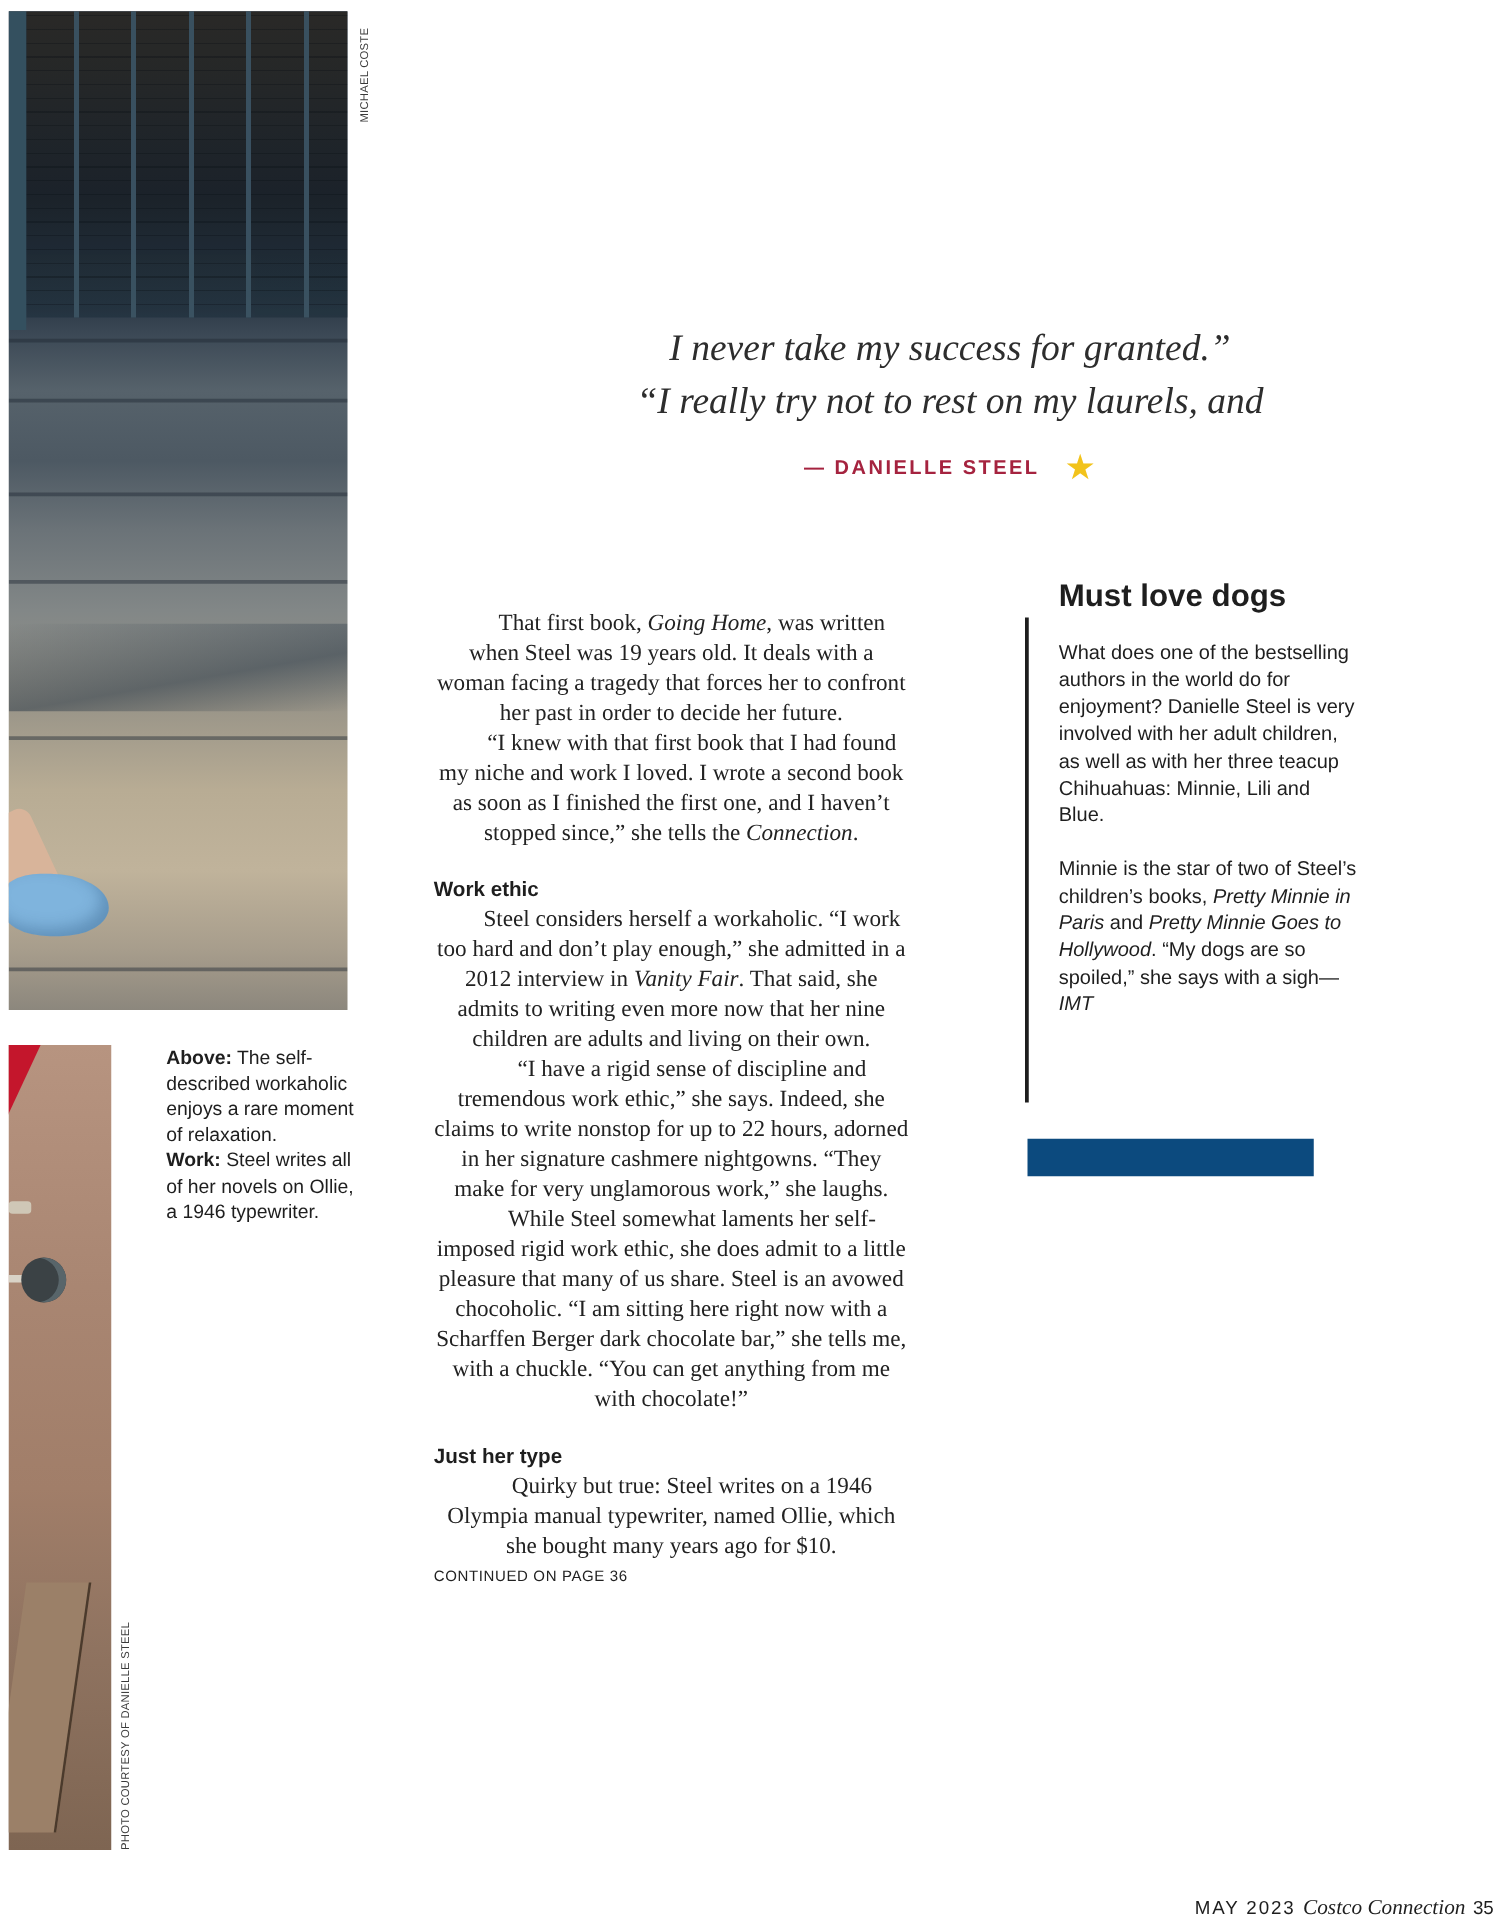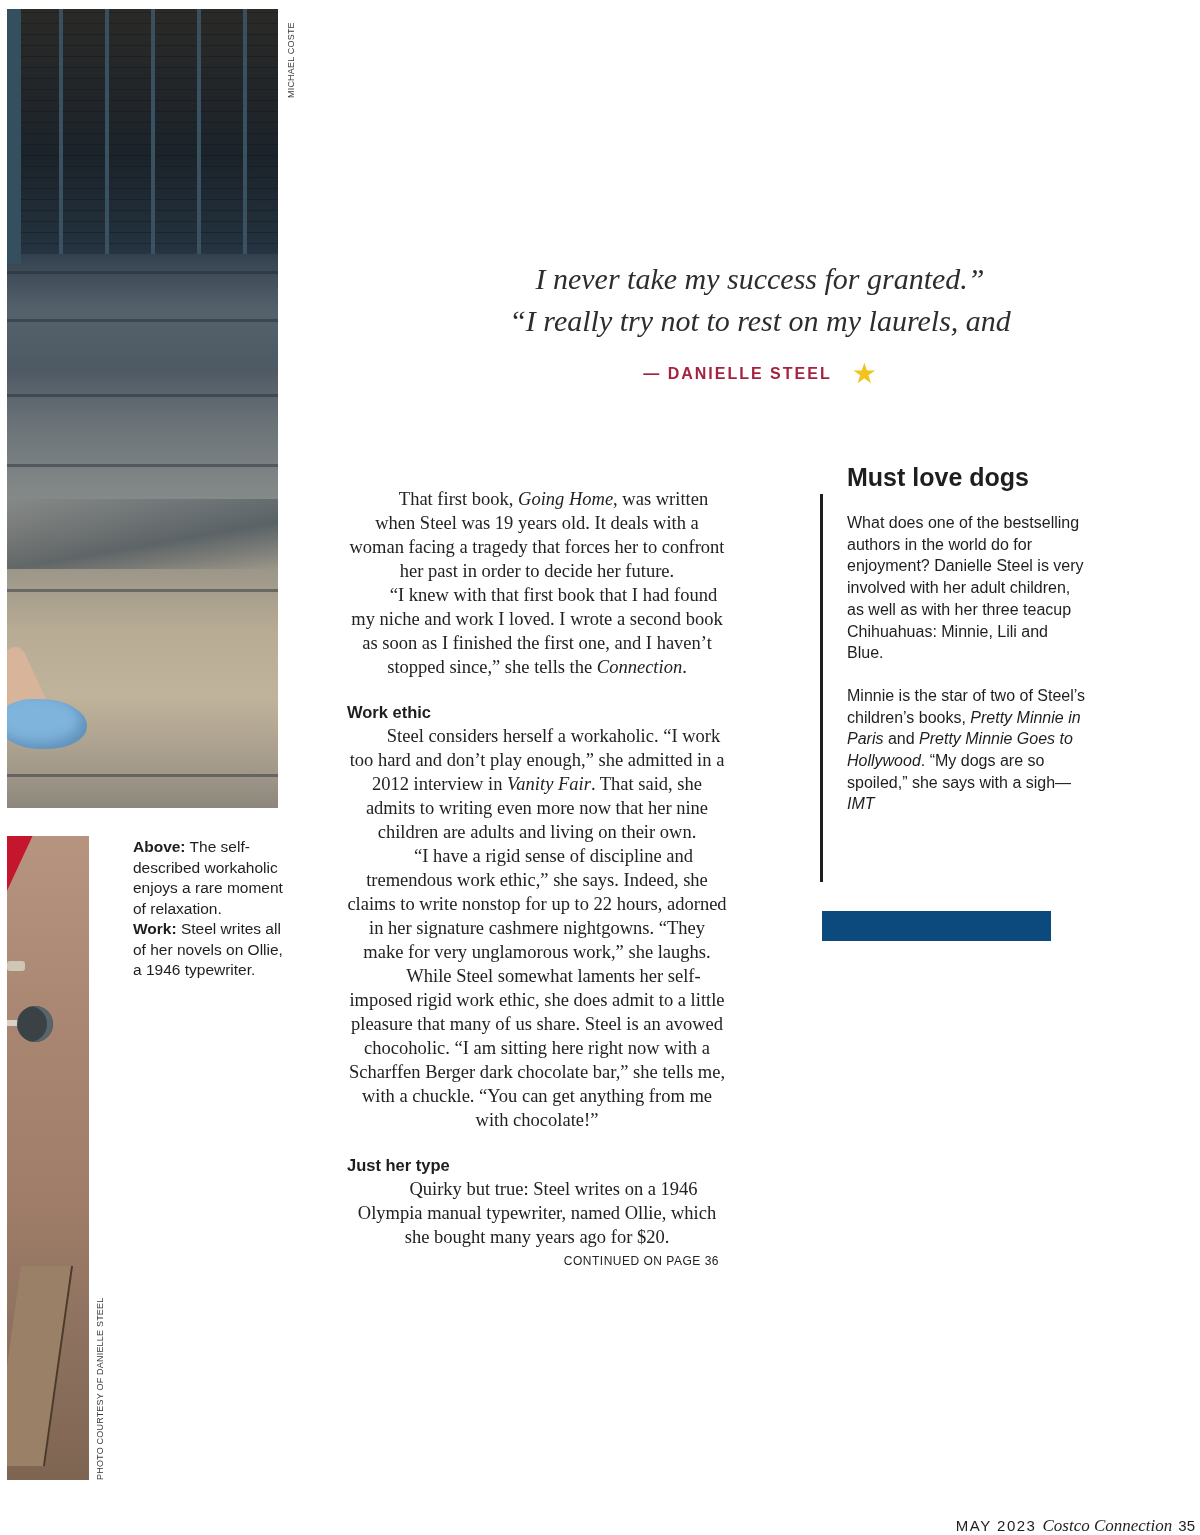--- a/index.html
+++ b/index.html
@@ -81,21 +81,21 @@
     left: 347px; top: 487px; width: 380px;
     font-size: 18.5px; line-height: 24px; color: #222;
   }
   .col p { margin: 0; text-indent: 33px; text-align: center; }
   .col h3 {
     margin: 21px 0 0 0; font-family: "Liberation Sans", "DejaVu Sans", sans-serif;
     font-weight: 700; font-size: 16.5px; line-height: 24px; color: #1e1e1e;
   }
   .col i { font-style: italic; }
   .continued {
-    margin-top: 4px; text-align: right; padding-right: 8px;
+    margin-top: 4px; text-align: left; padding-right: 8px;
     font-family: "Liberation Sans", "DejaVu Sans", sans-serif; font-size: 12px;
     letter-spacing: 0.5px; line-height: 16px; color: #222;
   }
 
   
   .caption {
     left: 133px; top: 837px; width: 160px;
     font-family: "Liberation Sans", "DejaVu Sans", sans-serif;
     font-size: 15.5px; line-height: 20.5px; color: #1e1e1e;
   }
@@ -162,21 +162,21 @@
 </div>
 
 <div class="abs col">
   <p><span>That first book, </span><i>Going Home</i><span>, was written when Steel was 19 years old. It deals with a woman facing a tragedy that forces her to confront her past in order to decide her future.</span></p>
   <p><span>“I knew with that first book that I had found my niche and work I loved. I wrote a second book as soon as I finished the first one, and I haven’t stopped since,” she tells the </span><i>Connection</i><span>.</span></p>
   <h3>Work ethic</h3>
   <p><span>Steel considers herself a workaholic. “I work too hard and don’t play enough,” she admitted in a 2012 interview in </span><i>Vanity Fair</i><span>. That said, she admits to writing even more now that her nine children are adults and living on their own.</span></p>
   <p>“I have a rigid sense of discipline and tremendous work ethic,” she says. Indeed, she claims to write nonstop for up to 22 hours, adorned in her signature cashmere nightgowns. “They make for very unglamorous work,” she laughs.</p>
   <p>While Steel somewhat laments her self-imposed rigid work ethic, she does admit to a little pleasure that many of us share. Steel is an avowed chocoholic. “I am sitting here right now with a Scharffen Berger dark chocolate bar,” she tells me, with a chuckle. “You can get anything from me with chocolate!”</p>
   <h3>Just her type</h3>
-  <p>Quirky but true: Steel writes on a 1946 Olympia manual typewriter, named Ollie, which she bought many years ago for $20.</p>
+  <p>Quirky but true: Steel writes on a 1946 Olympia manual typewriter, named Ollie, which she bought many years ago for $10.</p>
   <div class="continued">CONTINUED ON PAGE 36</div>
 </div>
 
 <div class="abs sidebar-rule"></div>
 <div class="abs sidebar">
   <h2>Must love dogs</h2>
   <p>What does one of the bestselling authors in the world do for enjoyment? Danielle Steel is very involved with her adult children, as well as with her three teacup Chihuahuas: Minnie, Lili and Blue.</p>
   <p><span>Minnie is the star of two of Steel’s children’s books, </span><i>Pretty Minnie in Paris</i><span> and </span><i>Pretty Minnie Goes to Hollywood</i><span>. “My dogs are so spoiled,” she says with a sigh—</span><i>IMT</i></p>
 </div>
 <div class="abs blue-bar"></div>

